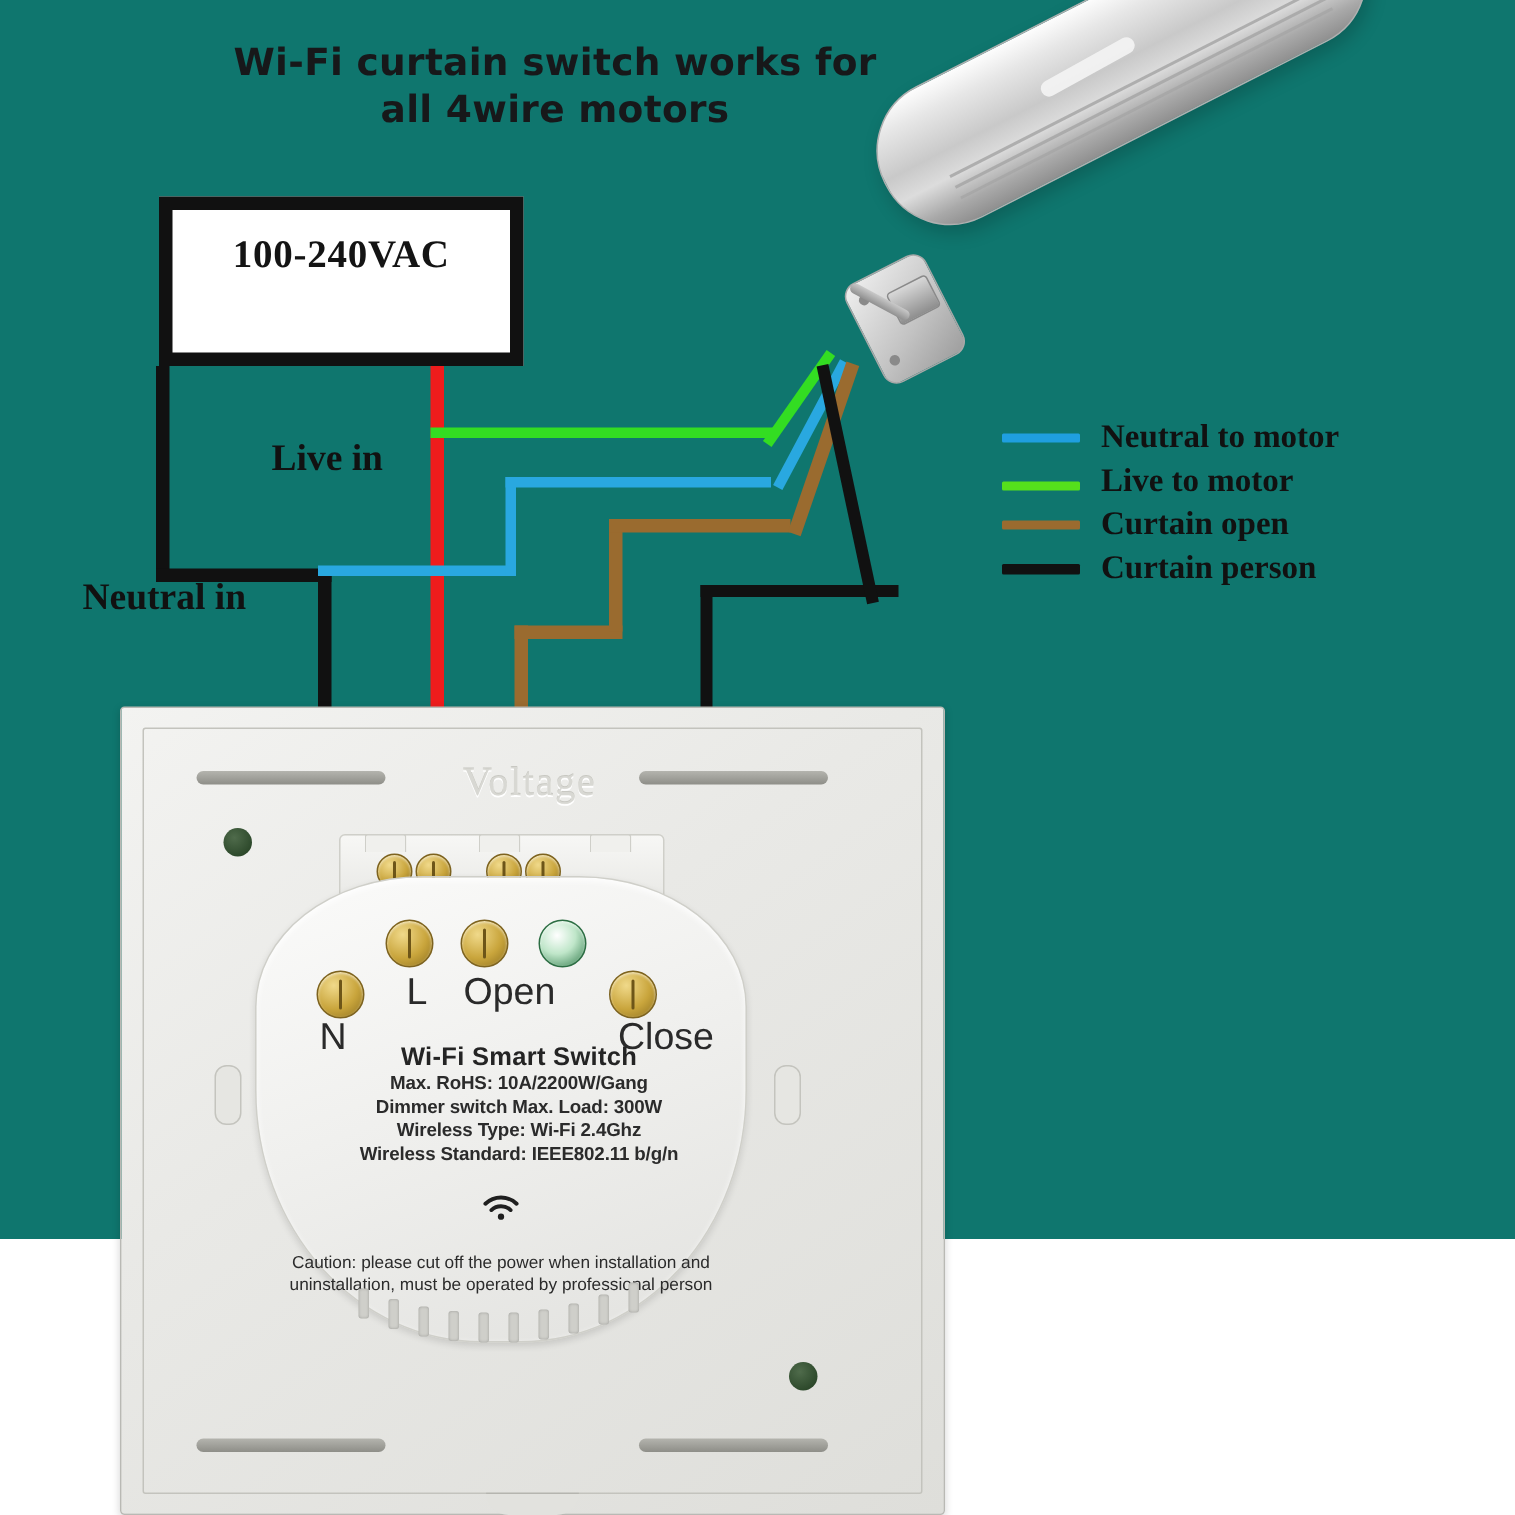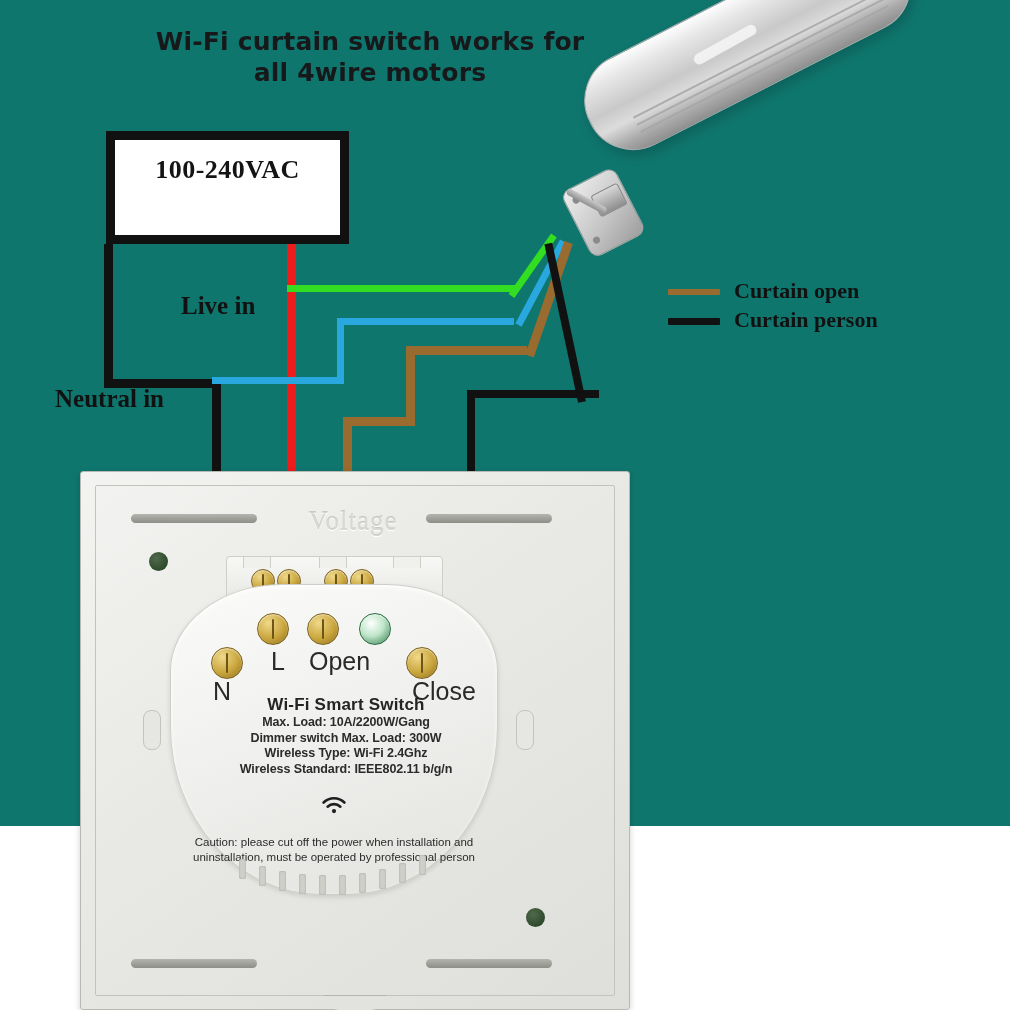--- a/index.html
+++ b/index.html
@@ -183,20 +183,28 @@
     <div id="mcap">
       <div class="mdot" style="left:7px;top:9px;"></div>
       <div class="mdot" style="left:7px;top:54px;"></div>
     </div>
     <div id="mconn"></div>
     <div id="mcable"></div>
   </div>
 
   <div id="legend">
     <div class="leg-row">
+      <span class="leg-swatch" style="background:#1f9fe0;"></span>
+      <span class="leg-text">Neutral to motor</span>
+    </div>
+    <div class="leg-row">
+      <span class="leg-swatch" style="background:#55e01c;top:14px;"></span>
+      <span class="leg-text">Live to motor</span>
+    </div>
+    <div class="leg-row">
       <span class="leg-swatch" style="background:#9a6b2f;"></span>
       <span class="leg-text">Curtain open</span>
     </div>
     <div class="leg-row">
       <span class="leg-swatch" style="background:#111111;height:7px;"></span>
       <span class="leg-text">Curtain person</span>
     </div>
   </div>
 
   <div id="plate">
@@ -234,21 +242,21 @@
       <div class="screw" style="left:40px;top:62px;"></div>
       <div class="screw" style="left:235px;top:62px;"></div>
 
       <div class="term-label" style="left:100px;top:62px;">L</div>
       <div class="term-label" style="left:138px;top:62px;">Open</div>
       <div class="term-label" style="left:42px;top:92px;">N</div>
       <div class="term-label" style="left:241px;top:92px;">Close</div>
 
       <div id="spec">
         <div class="spec-title">Wi-Fi Smart Switch</div>
-        <div class="spec-line">Max. Load: 10A/2200W/Gang</div>
+        <div class="spec-line">Max. RoHS: 10A/2200W/Gang</div>
         <div class="spec-line">Dimmer switch Max. Load: 300W</div>
         <div class="spec-line">Wireless Type: Wi-Fi 2.4Ghz</div>
         <div class="spec-line">Wireless Standard: IEEE802.11 b/g/n</div>
       </div>
 
       <div id="certs">
         <svg width="26" height="20" viewBox="0 0 26 20" style="vertical-align:-3px;">
           <path d="M13 17.2a2.1 2.1 0 1 0 0-4.2 2.1 2.1 0 0 0 0 4.2z" fill="#1f1f1f"></path>
           <path d="M6.6 10.7a9.3 9.3 0 0 1 12.8 0" stroke="#1f1f1f" stroke-width="2.6" fill="none" stroke-linecap="round"></path>
           <path d="M2.6 6.5a15 15 0 0 1 20.8 0" stroke="#1f1f1f" stroke-width="2.6" fill="none" stroke-linecap="round"></path>

